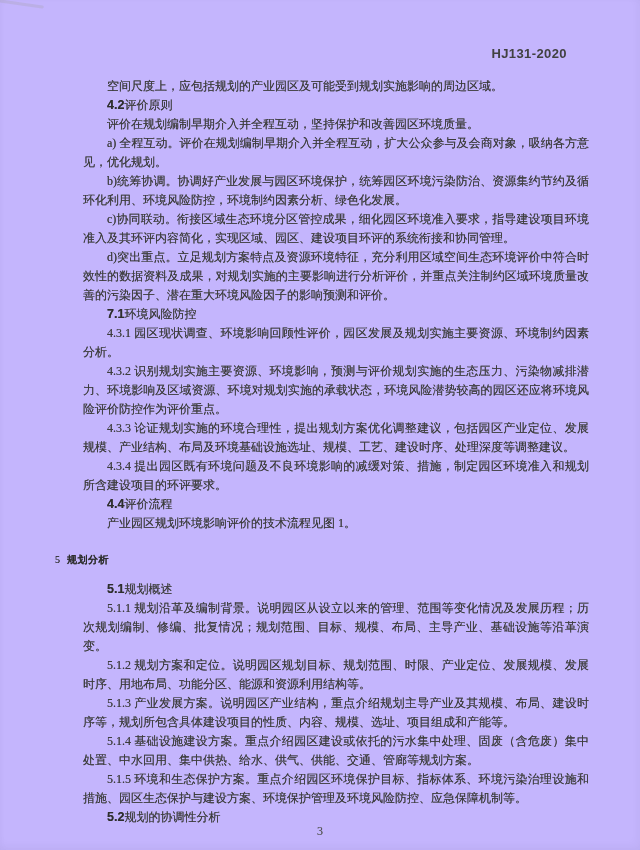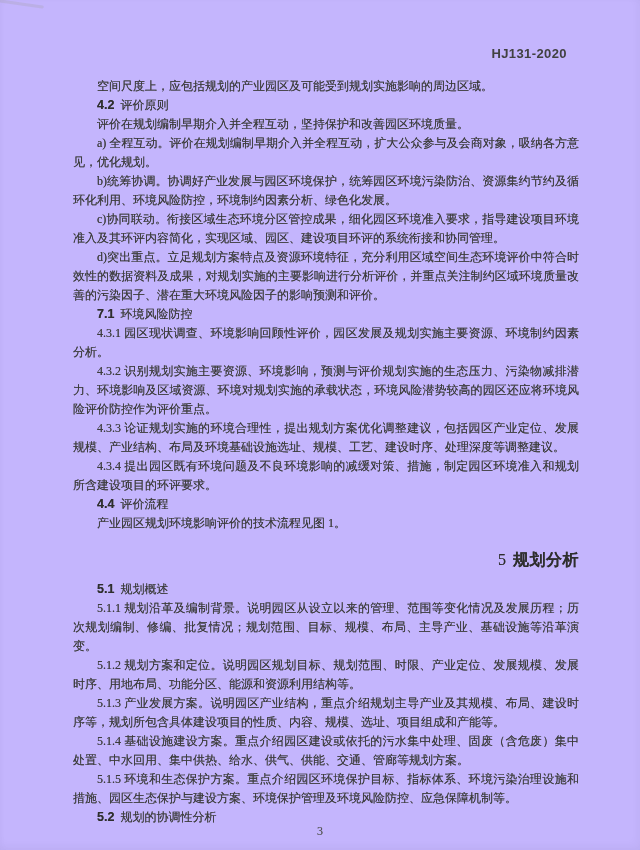--- a/index.html
+++ b/index.html
@@ -25,44 +25,43 @@
   .doc-code{
     position:absolute;
     top:46px;right:73px;
     font-family:"Liberation Sans","DejaVu Sans",sans-serif;
     font-size:13px;font-weight:600;
     letter-spacing:0.4px;
     color:#414141;
   }
   .content{
     position:absolute;
-    left:73px;top:77px;
+    left:83px;top:77px;
     width:506px;
     font-size:12px;
     line-height:19px;
     text-align:justify;
     text-shadow:0 0 0.45px rgba(70,70,70,0.8);
   }
   .content p{
     margin:0;
     text-indent:2em;
   }
   p.clause .num{
     font-weight:700;
     color:#2e2e2e;
-    margin-right:6px;
     font-family:"Liberation Sans","DejaVu Sans",sans-serif;
     font-size:12.5px;
   }
   h2.chapter{
     margin:17px 0 10px -28px;
-    font-size:16px;
+    font-size:10px;
     line-height:20px;
     font-weight:400;
-    text-align:right;
+    text-align:left;
     color:#2e2e2e;
     text-shadow:0 0 0.45px rgba(60,60,60,0.8);
   }
   h2.chapter .ch-num{
     font-family:"Liberation Serif","DejaVu Serif",serif;
     margin-right:7px;
   }
   h2.chapter .ch-title{
     font-family:"Liberation Sans","DejaVu Sans",sans-serif;
     font-weight:700;

